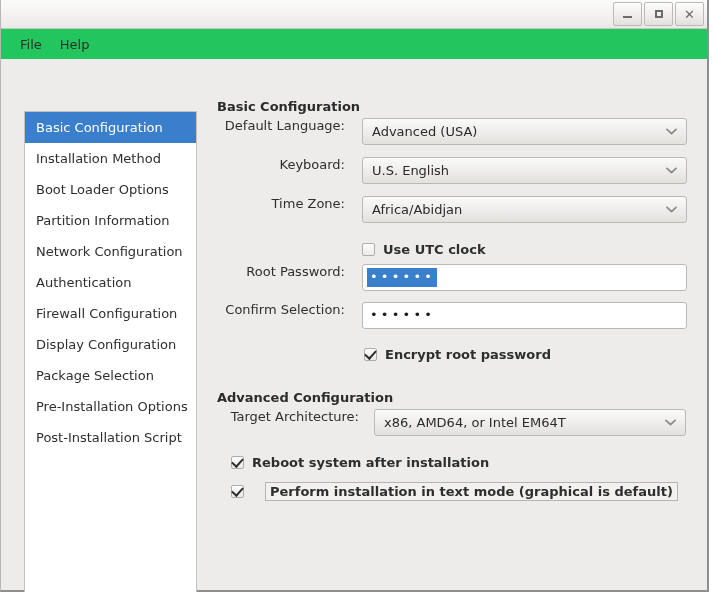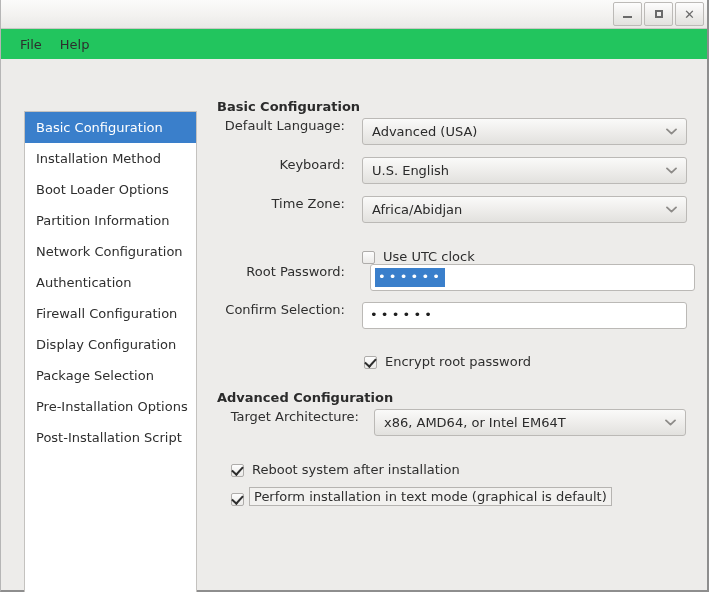--- a/index.html
+++ b/index.html
@@ -215,22 +215,23 @@
     padding: 2px 2px 4px 3px;
   }
   .dots.selected {
     background: #3a7fcb;
     color: #ffffff;
   }
 
   
   .checkrow {
     display: flex;
-    align-items: flex-end;
+    align-items: center;
     height: 29px;
+    font-weight: bold;
   }
   .cbox {
     width: 13px;
     height: 13px;
     border: 1px solid #aeacaa;
     border-radius: 2px;
     background: linear-gradient(to bottom, #fdfdfd, #ebeae8);
     box-sizing: border-box;
     position: relative;
     flex: 0 0 13px;
@@ -339,21 +340,21 @@
               </svg>
           </span>
         </div>
       </div>
 
       <div class="checkrow" style="margin-left:145px;">
         <span class="cbox"></span>
         <span class="cb-label">Use UTC clock</span>
       </div>
 
-      <div class="row" style="height:38px;gap:8px;">
+      <div class="row" style="height:38px;">
         <div class="lbl" style="width:128px;">Root Password:</div>
         <div class="entry" style="width:325px;margin-left:17px;">
           <span class="dots selected">••••••</span>
         </div>
       </div>
 
       <div class="row" style="height:38px;">
         <div class="lbl" style="width:128px;">Confirm Selection:</div>
         <div class="entry" style="width:325px;margin-left:17px;">
           <span class="dots">••••••</span>
@@ -377,21 +378,21 @@
               </svg>
           </span>
         </div>
       </div>
 
       <div class="checkrow" style="margin-left:14px;">
         <span class="cbox checked"></span>
         <span class="cb-label">Reboot system after installation</span>
       </div>
 
-      <div class="checkrow" style="margin-left:14px;">
+      <div class="checkrow" style="margin-left:14px;gap:16px;">
         <span class="cbox checked"></span>
         <span class="cb-label focused">Perform installation in text mode (graphical is default)</span>
       </div>
 
     </div>
 
   </div>
 </div>
 
 </body></html>

